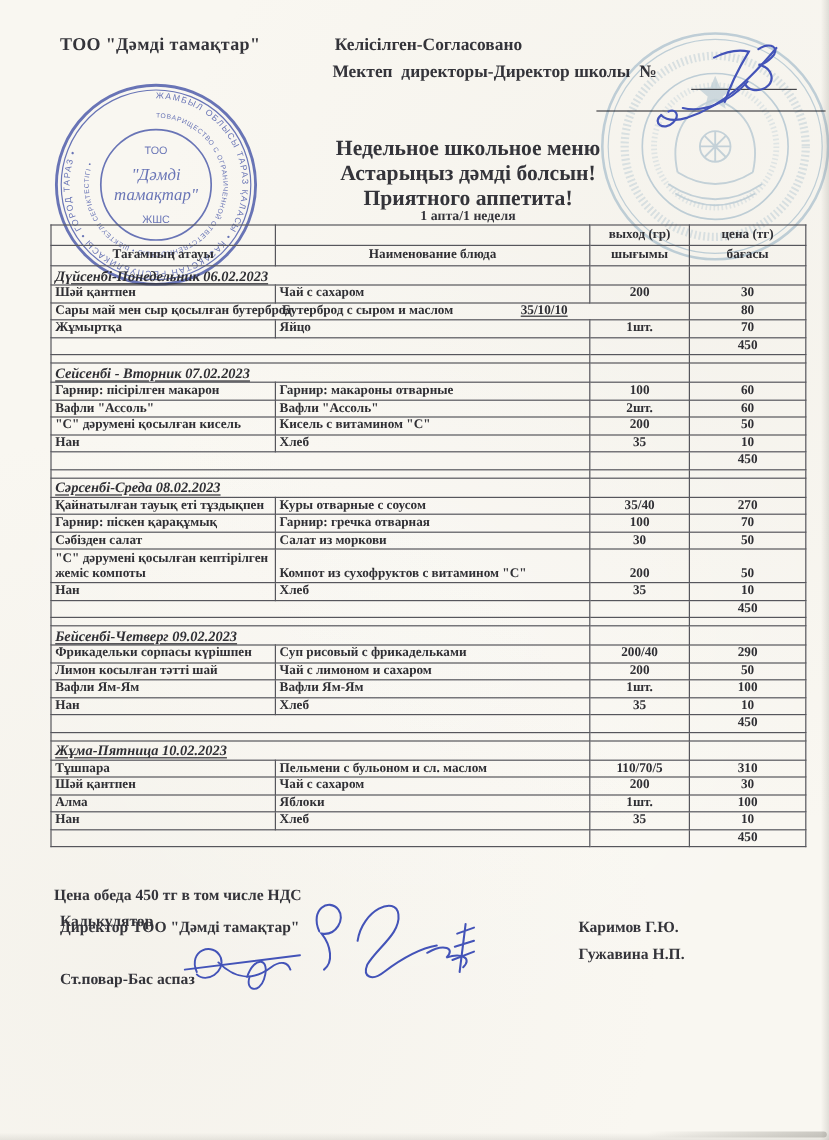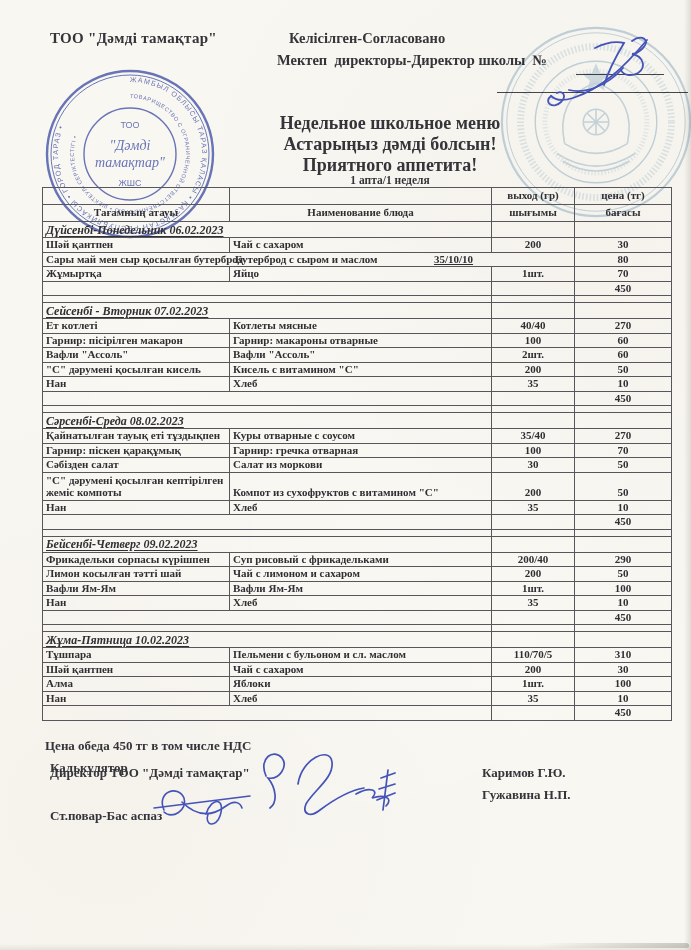--- a/index.html
+++ b/index.html
@@ -8,21 +8,21 @@
   .page{position:relative;width:691px;height:950px;
         background:#f9f7f1;
         background-image:
           radial-gradient(circle at 15% 85%, rgba(205,200,188,.10), transparent 45%),
           radial-gradient(circle at 85% 25%, rgba(208,204,194,.10), transparent 50%),
           radial-gradient(circle at 50% 55%, rgba(255,255,255,.25), transparent 60%);
         color:#34343a;}
   .abs{position:absolute;}
   
   .company-name{left:50px;top:30px;font-size:15px;font-weight:bold;letter-spacing:.3px;}
-  .approve1{left:289px;top:30px;font-size:14.5px;font-weight:bold;}
+  .approve1{left:279px;top:30px;font-size:14.5px;font-weight:bold;}
   .approve2{left:277px;top:52px;font-size:14.5px;font-weight:bold;white-space:pre;}
   .uline{height:1px;background:#45454a;}
   .uline1{left:576px;top:74px;width:88px;}
   .uline2{left:497px;top:92px;width:191px;}
   
   .titleblock{left:215px;top:113px;width:350px;text-align:center;}
   .titleblock div{font-size:18px;font-weight:bold;line-height:21px;}
   .weeklabel{left:215px;top:174px;width:350px;text-align:center;
              font-size:11.5px;font-weight:bold;}
   
@@ -190,26 +190,20 @@
           <td colspan="2"></td>
           <td></td>
           <td></td>
         </tr>
         <tr class="r-day">
           <td class="day-title" colspan="2">Сейсенбі - Вторник 07.02.2023</td>
           <td></td>
           <td></td>
         </tr>
         <tr class="r-data">
-          <td class="c-kk">Ет котлеті</td>
-          <td class="c-ru">Котлеты мясные</td>
-          <td class="c-out">40/40</td>
-          <td class="c-price">270</td>
-        </tr>
-        <tr class="r-data">
           <td class="c-kk">Гарнир: пісірілген макарон</td>
           <td class="c-ru">Гарнир: макароны отварные</td>
           <td class="c-out">100</td>
           <td class="c-price">60</td>
         </tr>
         <tr class="r-data">
           <td class="c-kk">Вафли "Ассоль"</td>
           <td class="c-ru">Вафли "Ассоль"</td>
           <td class="c-out">2шт.</td>
           <td class="c-price">60</td>

